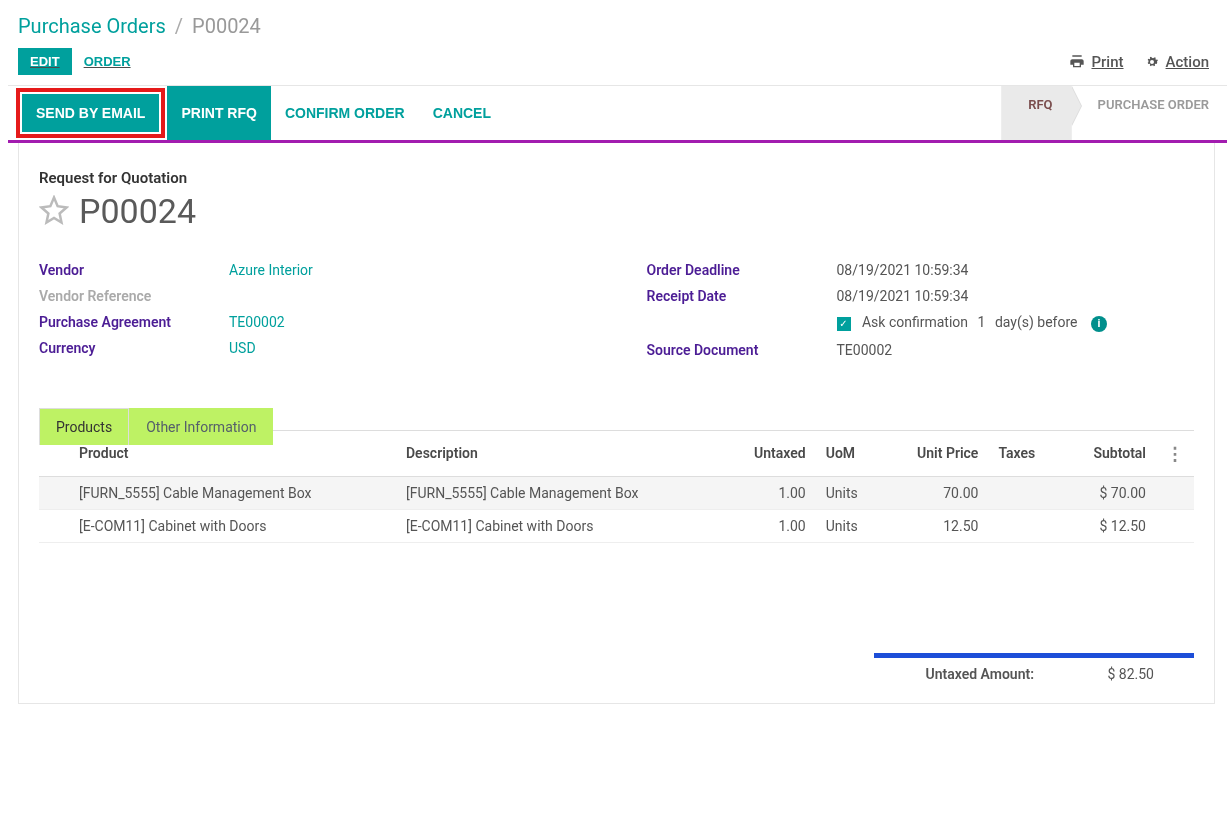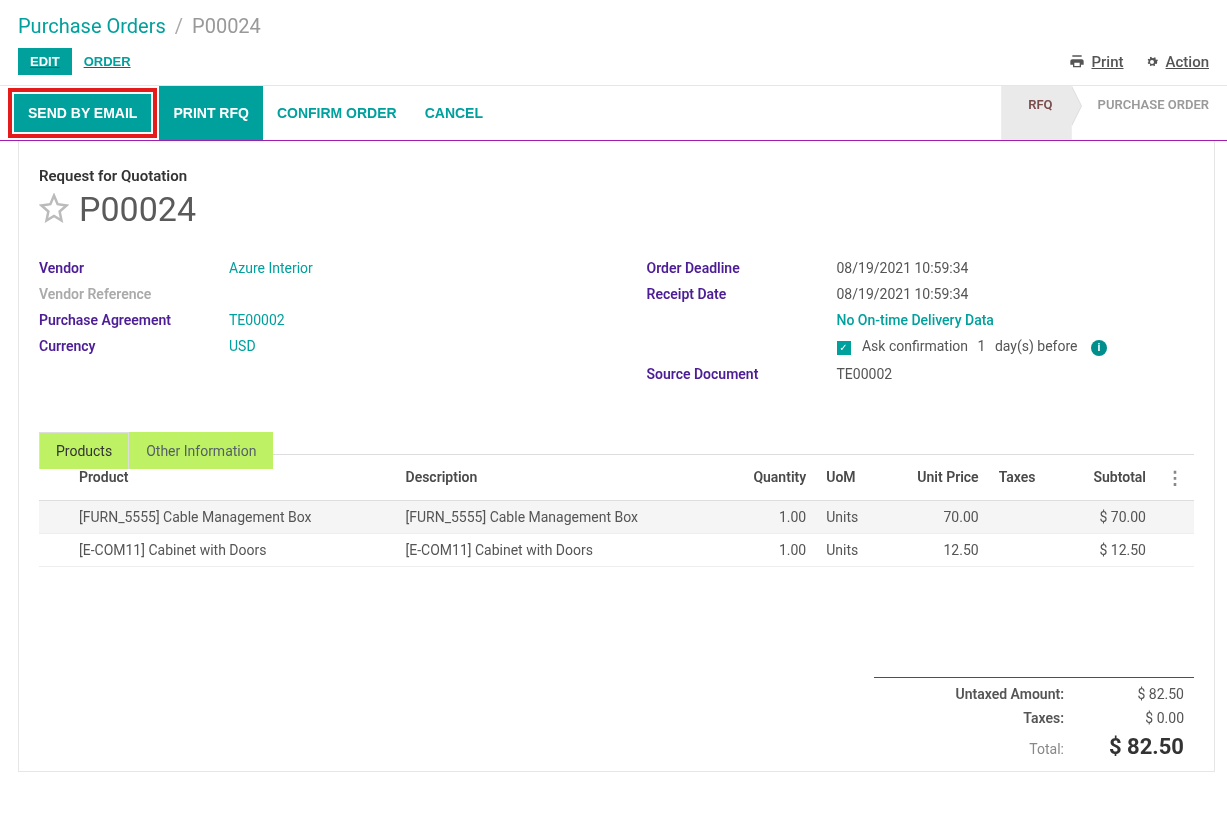--- a/index.html
+++ b/index.html
@@ -38,22 +38,23 @@
   .btn-primary { background: #00a09d; color: #fff; }
   .spacer { flex: 1; }
   .topbar-right { display: flex; gap: 20px; align-items: center; color: #555; font-weight: 500; font-size: 15px;}
   .topbar-right .icon { margin-right: 6px; }
   .print-link, .action-link { cursor: pointer; display:inline-flex; align-items:center;}
 
   .statusbar {
     display: flex;
     align-items: stretch;
     border-top: 1px solid #e6e6e6;
-    border-bottom: 1px solid #a21caf;
+    border-bottom: 3px solid #a21caf;
     background: #fff;
+    margin-left: 8px;
   }
   .statusbar-left { display: flex; gap: 0; padding-left: 6px;}
   .sb-btn {
     padding: 11px 14px;
     font-size: 14px;
     font-weight: 600;
     background: transparent;
     border: none;
     color: #00a09d;
     cursor: pointer;
@@ -126,21 +127,21 @@
   .tab { padding: 10px 16px; border:1px solid transparent; border-bottom:none; color:#55606a; cursor:pointer; position:relative; top:15px; background:#bef264;}
   .tab.active { border-color:#ddd; color:#333; }
 
   table.products { width:100%; border-collapse: collapse; }
   table.products th { text-align:left; font-weight:600; color:#4a4a4a; padding:12px 10px; border-bottom:1px solid #ddd; font-size:14px;}
   table.products th.r, table.products td.r { text-align:right; }
   table.products td { padding:8px 10px; border-bottom:1px solid #eee; color:#555;}
   table.products tr.row-hl td { background:#f5f5f5; }
   .kebab { color:#888; font-size:18px; }
 
-  .totals { margin-top: 110px; padding: 8px 10px 12px 0; border-top:1px solid #1d4ed8; display:flex; flex-direction:column; align-items:flex-end; gap:8px; width: 320px; margin-left:auto;}
+  .totals { margin-top: 110px; padding: 8px 10px 12px 0; border-top:5px solid #1d4ed8; display:flex; flex-direction:row; align-items:flex-start; gap:8px; width: 320px; margin-left:auto;}
   .trow { display:flex; gap:40px; align-items:baseline;}
   .trow .tlab { text-align:right; min-width:160px; color:#555; font-weight:600;}
   .trow .tval { min-width:80px; text-align:right; color:#555;}
   .trow.grand .tlab { color:#888; font-weight:400;}
   .trow.grand .tval { font-size:22px; font-weight:700; color:#333;}
 
   svg.icon { width:16px; height:16px; fill:currentColor; vertical-align:middle;}
   svg.icon-lg { width:30px; height:30px; }
 </style>
 </head>
@@ -221,24 +222,20 @@
       <div class="frow">
         <span class="flabel">Order Deadline</span>
         <span class="fval">08/19/2021 10:59:34</span>
       </div>
       <div class="frow">
         <span class="flabel">Receipt Date</span>
         <span class="fval">08/19/2021 10:59:34</span>
       </div>
       <div class="frow">
         <span class="flabel"></span>
-        <span class="fval ontime">No On-time Delivery Data</span>
-      </div>
-      <div class="frow">
-        <span class="flabel"></span>
         <span class="fval">
           <span class="chk">✓</span>
           <span>Ask confirmation</span>
           <span style="margin:0 6px;">1</span>
           <span>day(s) before</span>
           <span class="info-ic">i</span>
         </span>
       </div>
       <div class="frow">
         <span class="flabel">Source Document</span>
@@ -251,21 +248,21 @@
     <div class="tab active">Products</div>
     <div class="tab">Other Information</div>
   </div>
 
   <table class="products">
     <thead>
       <tr>
         <th style="width:30px;"></th>
         <th>Product</th>
         <th>Description</th>
-        <th class="r">Quantity</th>
+        <th class="r">Untaxed</th>
         <th>UoM</th>
         <th class="r">Unit Price</th>
         <th>Taxes</th>
         <th class="r">Subtotal</th>
         <th style="width:20px;" class="r"><span class="kebab">⋮</span></th>
       </tr>
     </thead>
     <tbody id="product-rows">
         <tr class="row-hl">
           <td></td>

